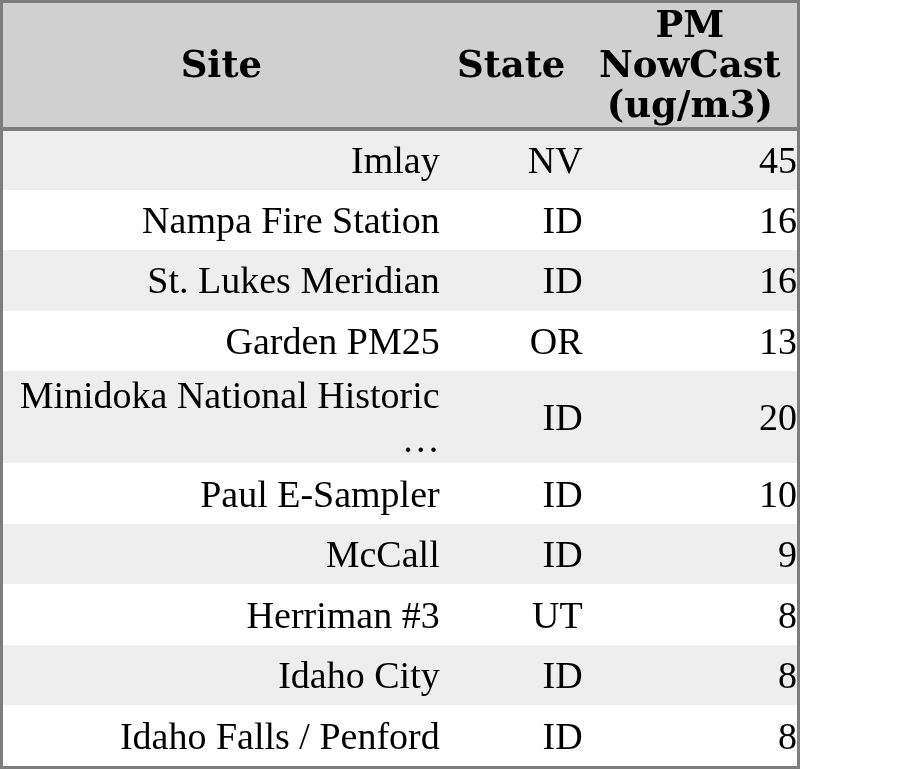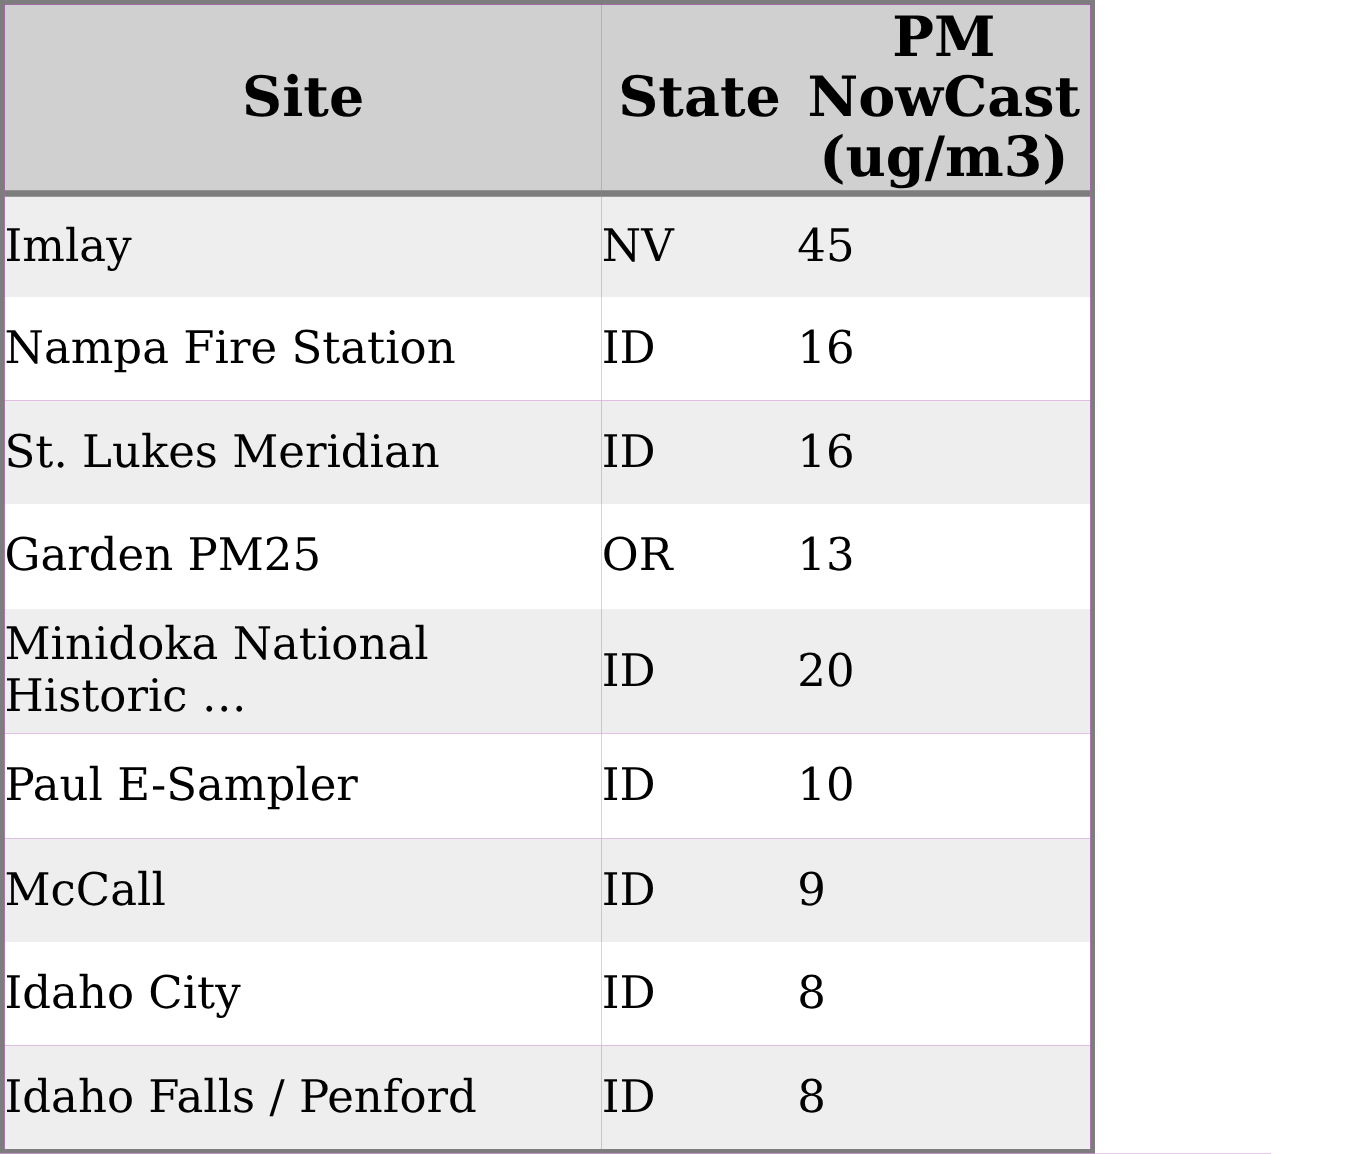--- a/index.html
+++ b/index.html
@@ -1,25 +1,25 @@
 <!DOCTYPE html>
 <html><head>
 <meta charset="utf-8">
 <style>
   html, body {
     margin: 0;
     padding: 0;
     background: #ffffff;
   }
   .table-wrap {
-    width: 730px;
+    width: 800px;
     height: 769px;
     box-sizing: border-box;
     border: 3px solid #7d7d7d;
-    background: #a21caf;
+    background: #ec4899;
     overflow: hidden;
   }
   table.sites {
     width: 100%;
     height: 100%;
     border-collapse: collapse;
     table-layout: fixed;
     font-family: "DejaVu Serif", "Liberation Serif", serif;
     color: #000000;
   }
@@ -34,24 +34,25 @@
     font-weight: bold;
     line-height: 1.08;
     text-align: center;
     vertical-align: middle;
     padding: 0;
   }
   thead th .hline {
     display: block;
   }
   tbody td {
-    font-size: 30px;
-    text-align: left;
+    font-size: 38px;
+    text-align: right;
     vertical-align: middle;
     padding: 0;
+    font-family: Liberation Serif, serif;
   }
   tbody tr { height: 57.7px; }
   tbody tr:nth-child(odd)  { background: #eeeeee; }
   tbody tr:nth-child(even) { background: #ffffff; }
 </style>
 </head>
 <body>
 
 <div class="table-wrap">
   <table class="sites">
@@ -101,20 +102,25 @@
         <td>Paul E-Sampler</td>
         <td>ID</td>
         <td>10</td>
       </tr>
       <tr>
         <td>McCall</td>
         <td>ID</td>
         <td>9</td>
       </tr>
       <tr>
+        <td>Herriman #3</td>
+        <td>UT</td>
+        <td>8</td>
+      </tr>
+      <tr>
         <td>Idaho City</td>
         <td>ID</td>
         <td>8</td>
       </tr>
       <tr>
         <td>Idaho Falls / Penford</td>
         <td>ID</td>
         <td>8</td>
       </tr>
     </tbody>

